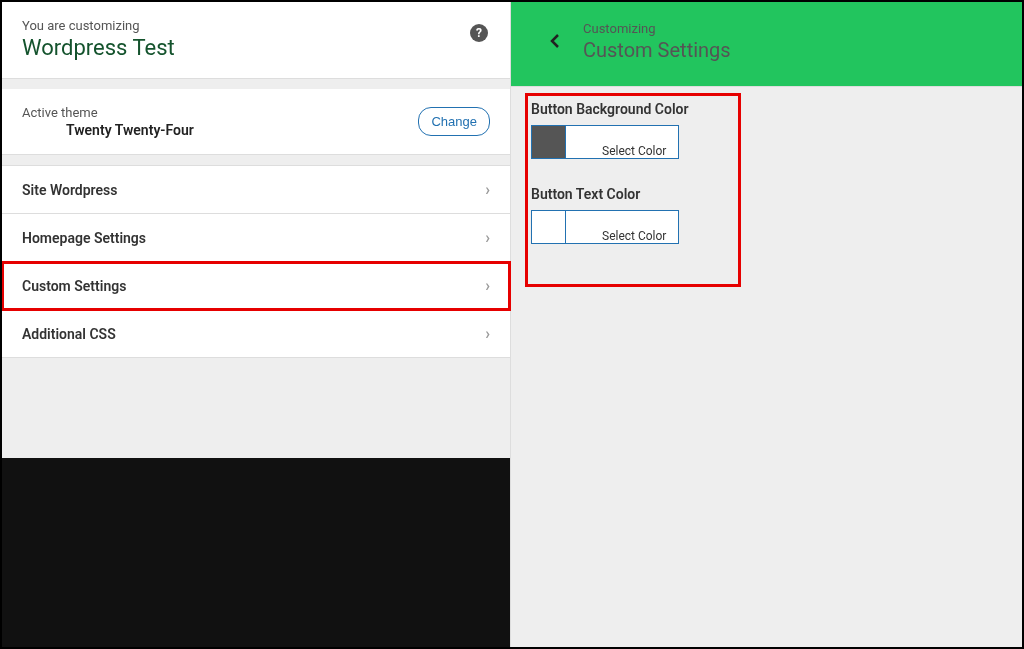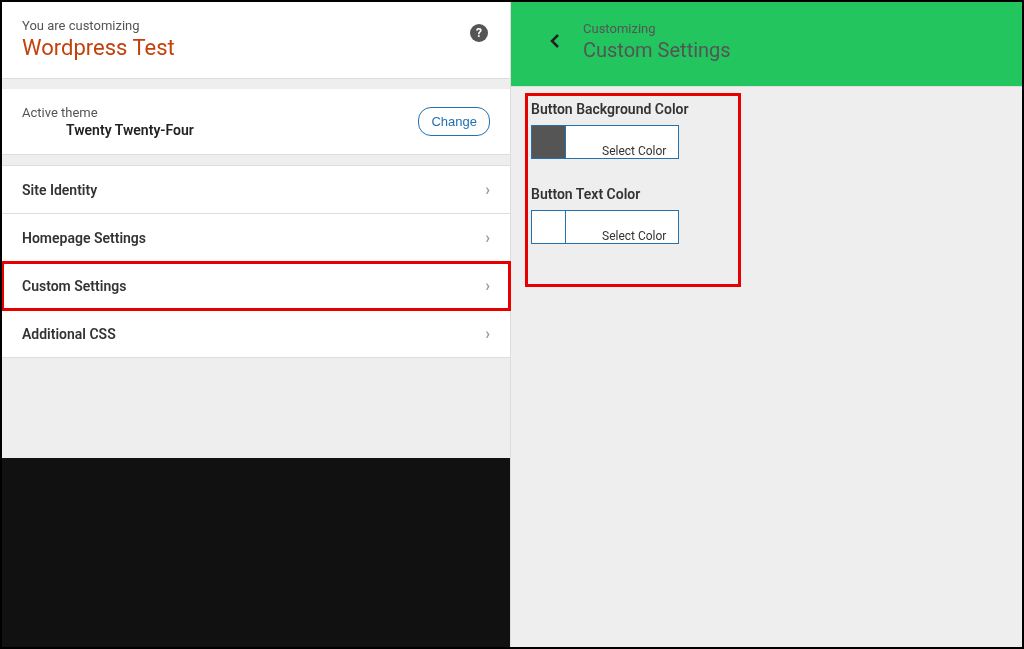--- a/index.html
+++ b/index.html
@@ -33,21 +33,21 @@
       padding: 16px 20px 18px;
       position: relative;
       border-bottom: 1px solid #ddd;
     }
     .left-header .line1 {
       font-size: 13px;
       color: #555;
     }
     .left-header .site-title {
       font-size: 22px;
-      color: #c2410c;
+      color: #14532d;
       font-weight: 400;
       margin-top: 2px;
     }
     .help-icon {
       position: absolute;
       right: 22px;
       top: 22px;
       width: 18px;
       height: 18px;
       border-radius: 50%;
@@ -220,21 +220,21 @@
   <div class="theme-row">
     <div class="theme-info">
       <div class="label">Active theme</div>
       <div class="name">Twenty Twenty-Four</div>
     </div>
     <button class="change-btn">Change</button>
   </div>
 
   <div class="nav-list">
     <div class="nav-item">
-      <span>Site Identity</span>
+      <span>Site Wordpress</span>
       <span class="chevron">›</span>
     </div>
     <div class="nav-item">
       <span>Homepage Settings</span>
       <span class="chevron">›</span>
     </div>
     <div class="nav-item highlighted">
       <span>Custom Settings</span>
       <span class="chevron">›</span>
     </div>

